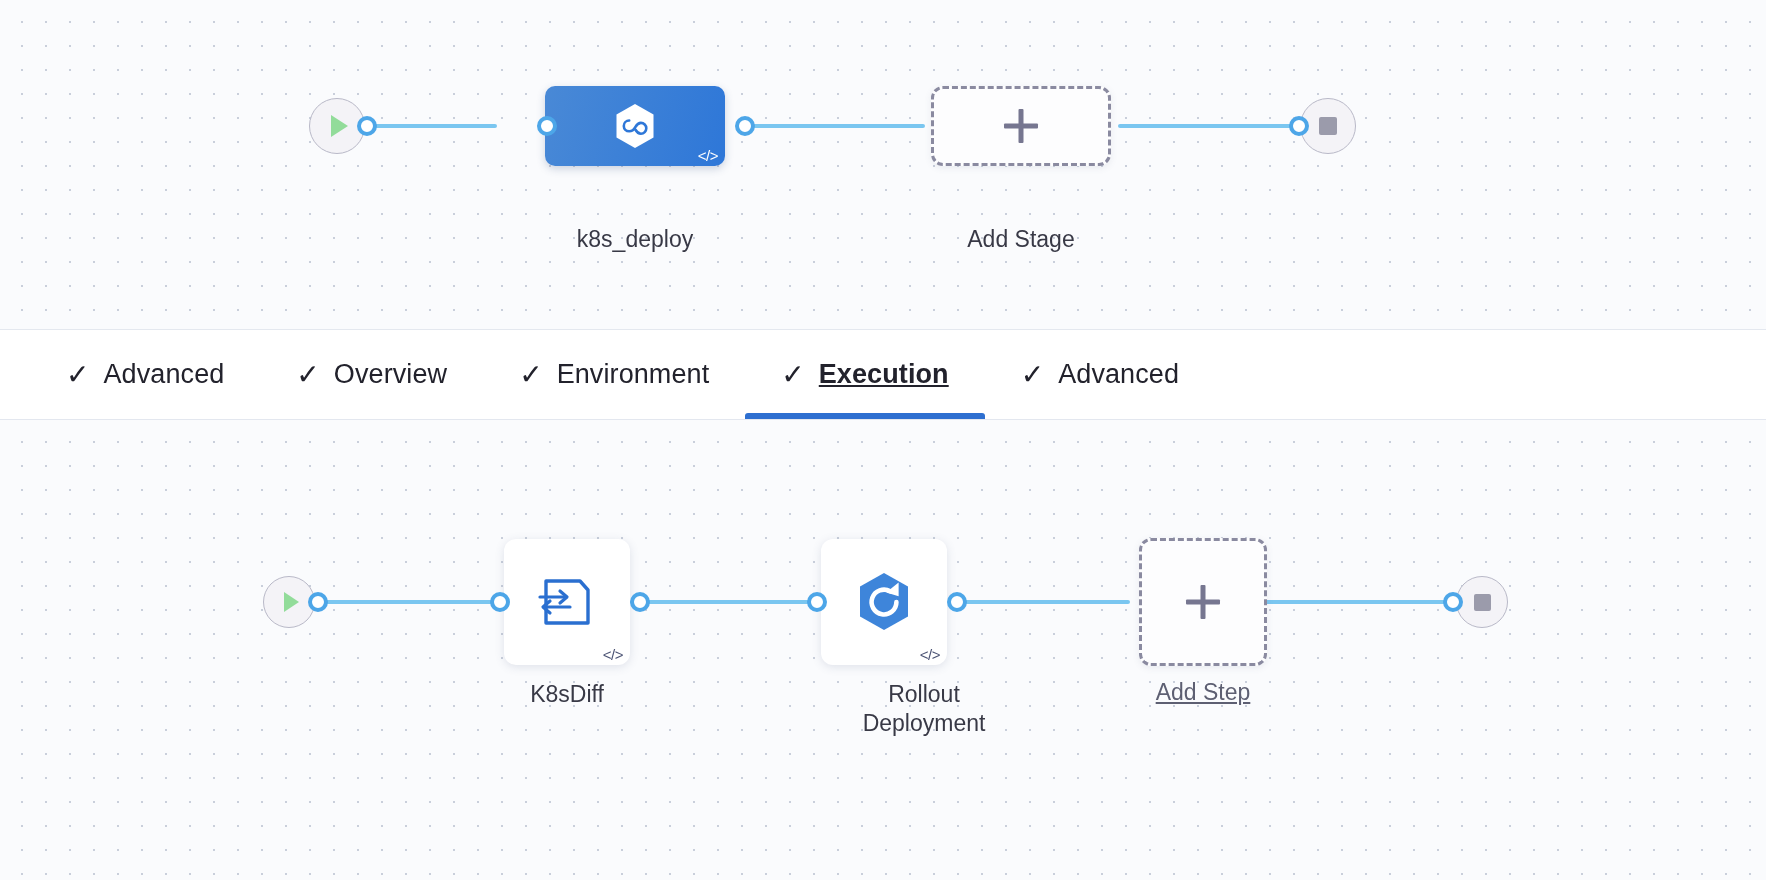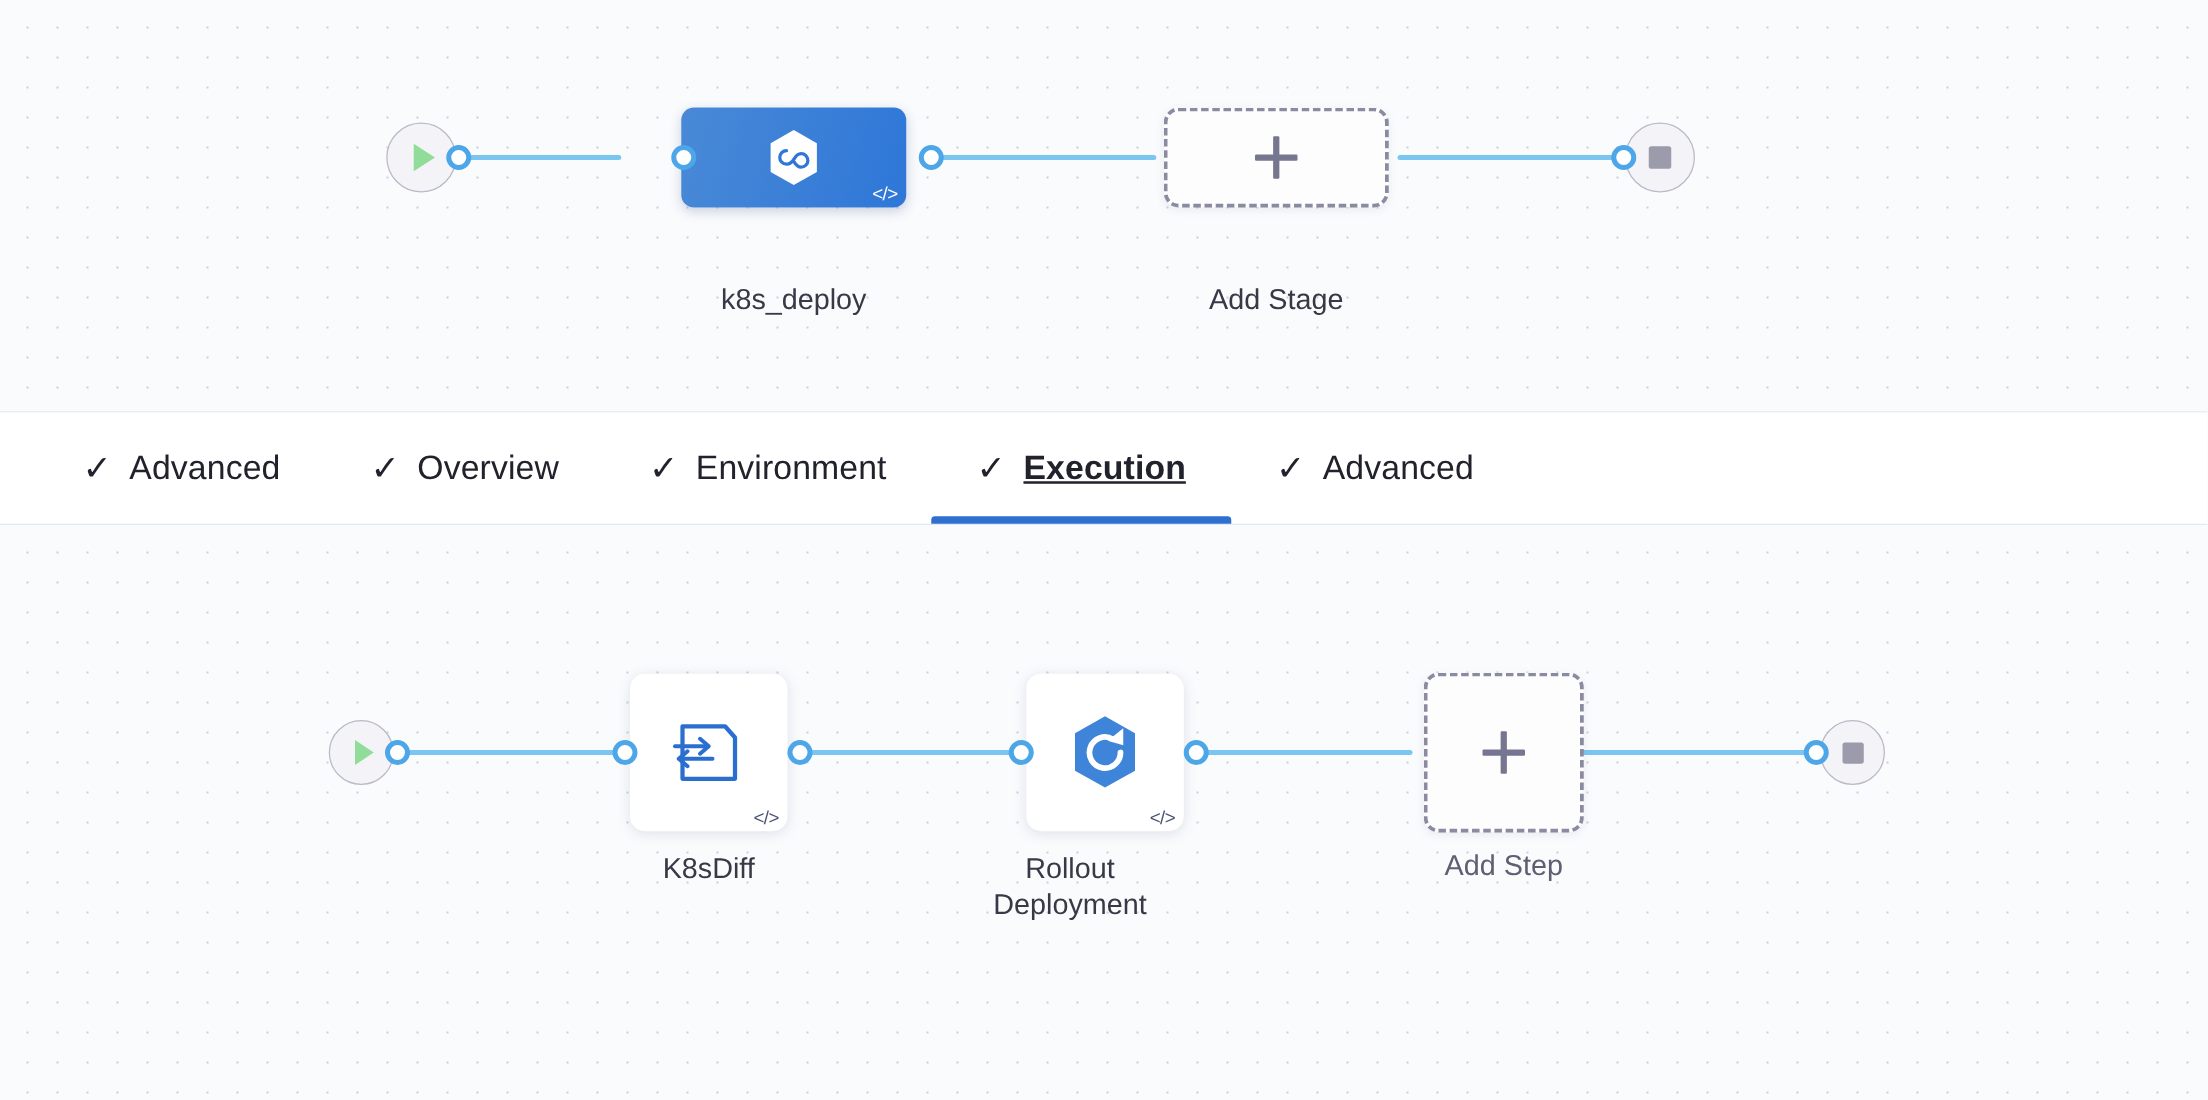--- a/index.html
+++ b/index.html
@@ -176,21 +176,21 @@
     position: absolute;
     left: 50%;
     transform: translateX(-50%);
     text-align: center;
     white-space: pre-line;
     font-size: 23px;
     line-height: 1.28;
     color: #383946;
     width: 210px;
   }
-  .node-label.muted { color: #5d5f72; }
+  .node-label.muted { color: #5d5f72; text-decoration: underline; }
 
   
   .tabbar {
     position: relative;
     height: 90px;
     flex: 0 0 90px;
     background: #ffffff;
     border-bottom: 1px solid #e3e7ef;
     display: flex;
     align-items: center;
@@ -347,21 +347,21 @@
             <g fill="none" stroke="#ffffff" stroke-width="4.6" stroke-linecap="round">
               <path d="M45.4 33 a12.4 12.4 0 1 1 -6.2 -10.7"></path>
             </g>
             <polygon points="47.6,13.6 47.6,27.2 35.2,23.6" fill="#ffffff"></polygon>
           </svg>
           <span class="code-badge on-white">&lt;/&gt;</span>
         </div>
       </div>
       <div class="port" style="left:817px; top:182px;"></div>
       <div class="port" style="left:957px; top:182px;"></div>
-      <div class="node-label" style="left:856px; top:260px;">Rollout
+      <div class="node-label" style="left:924px; top:260px;">Rollout
 Deployment</div>
 
       <div class="node" style="left:1203px; top:182px;">
         <div class="add-card step-size">
           <div class="plus"></div>
         </div>
       </div>
       <div class="node-label muted" style="left:1203px; top:258px;">Add Step</div>
 
       <div class="node" style="left:1482px; top:182px;">

